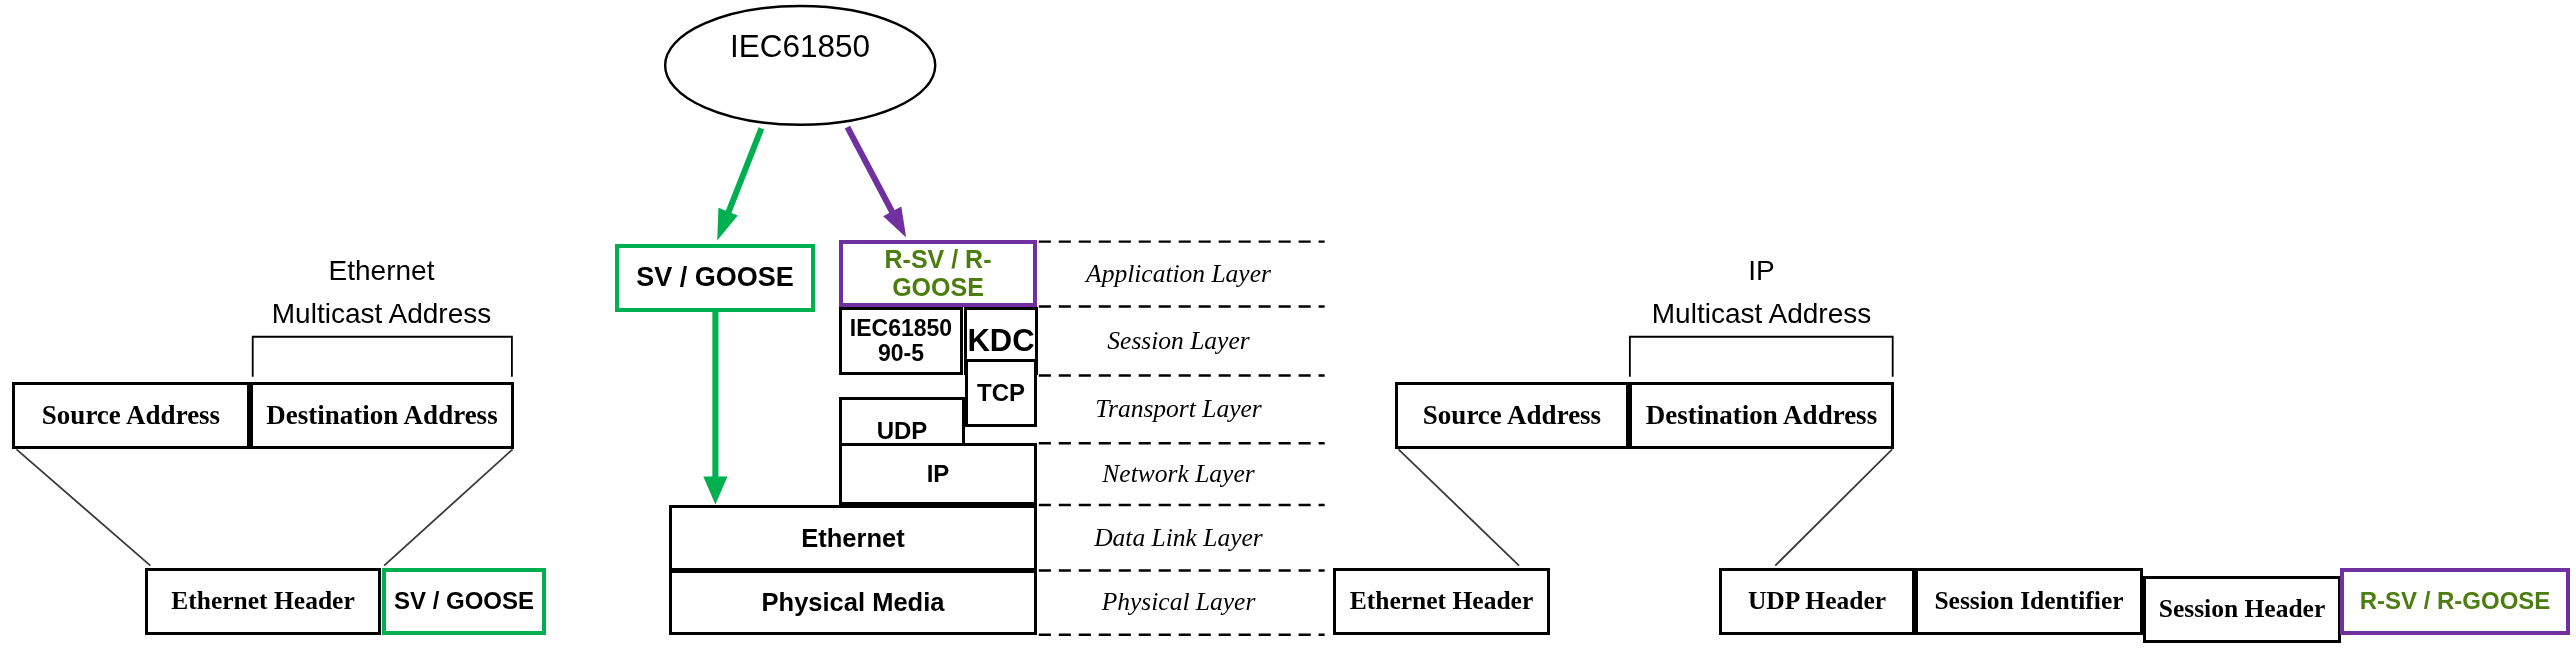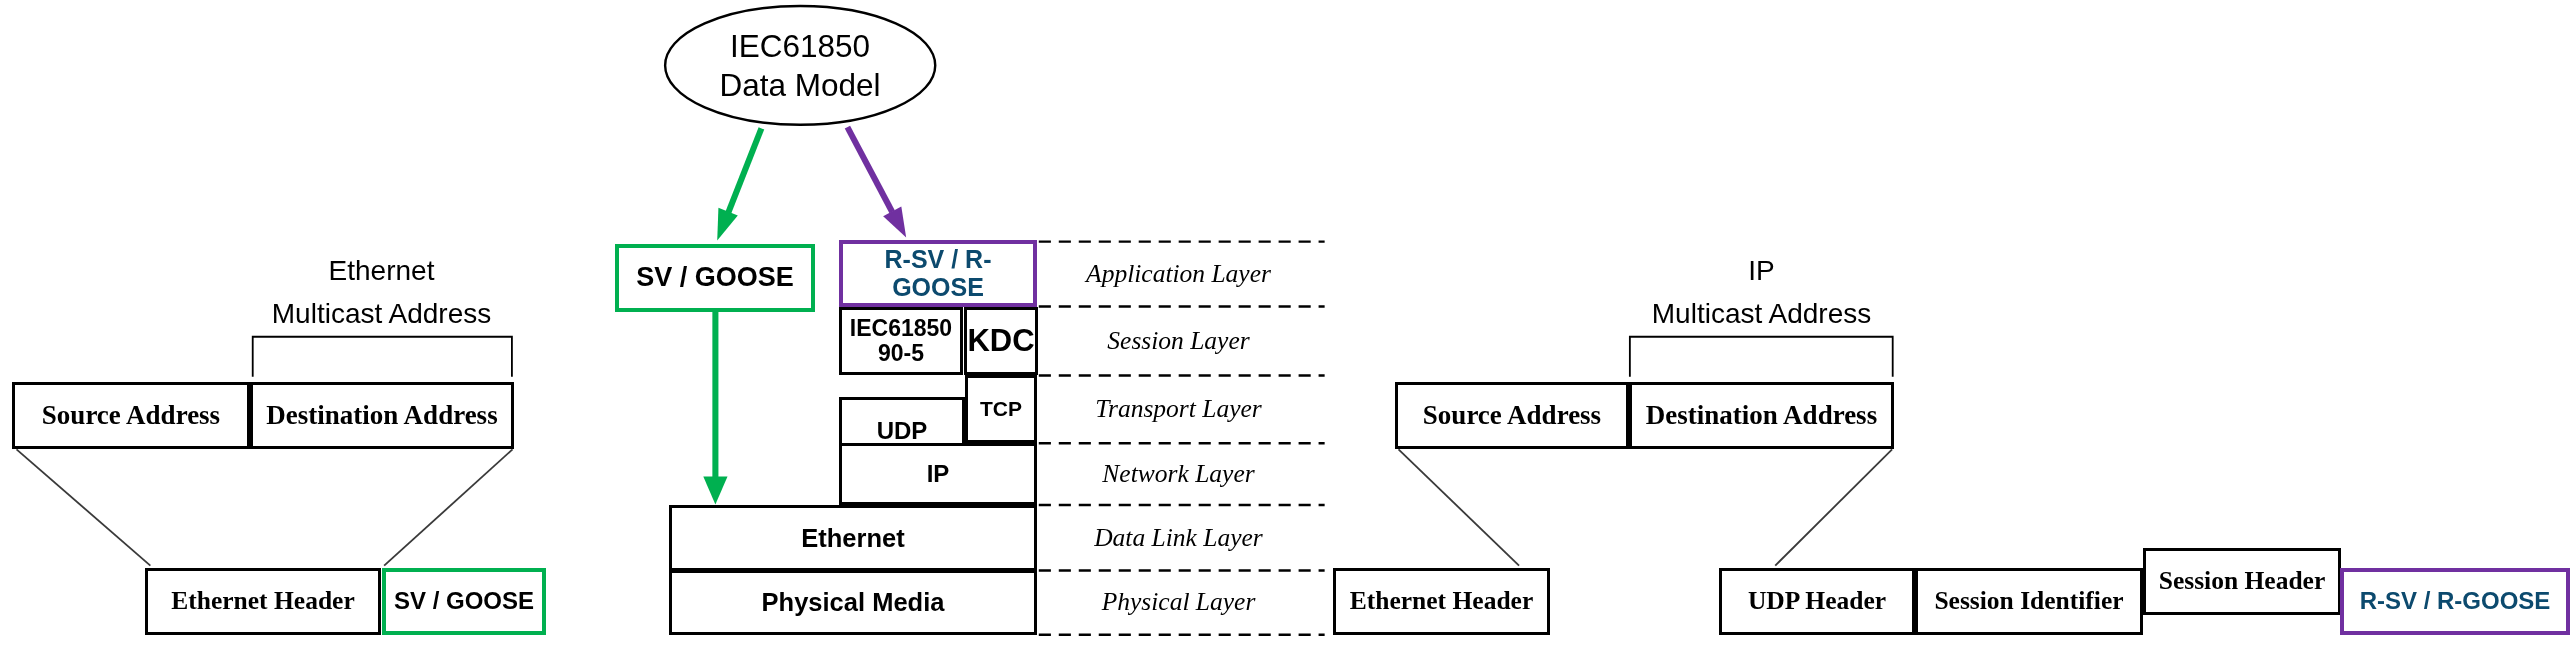--- a/index.html
+++ b/index.html
@@ -6,21 +6,21 @@
   #canvas{position:relative;width:2576px;height:648px;background:#ffffff;overflow:hidden;
           font-family:"Liberation Sans",sans-serif;color:#000;}
   #shapes{position:absolute;left:0;top:0;width:2576px;height:648px;}
 
   .box{position:absolute;box-sizing:border-box;background:#fff;border:3.6px solid #000;
        display:flex;align-items:center;justify-content:center;text-align:center;line-height:1.1;font-weight:bold;}
   .serif{font-family:"Liberation Serif",serif;font-size:27px;}
   .serif-sm{font-family:"Liberation Serif",serif;font-size:25.5px;}
   .stackfont{font-weight:bold;font-size:25.5px;font-family:"Liberation Sans",sans-serif;}
   .green-box{border:4.2px solid #00B050;color:#000000;}
-  .purple-box{border:4.2px solid #7030A0;color:#0c4a6e;}
+  .purple-box{border:4.2px solid #7030A0;color:#4d7c0f;}
 
   .titleline{position:absolute;width:267px;text-align:center;font-size:28px;
              font-family:"Liberation Sans",sans-serif;color:#000;}
   .layer-label{position:absolute;left:1045px;width:267px;height:36px;text-align:center;
                font-family:"Liberation Serif",serif;font-style:italic;font-size:25.5px;
                display:flex;align-items:center;justify-content:center;}
   .ellipse-text{position:absolute;left:665px;top:27px;width:270px;text-align:center;
                 font-size:31.5px;line-height:39px;font-family:"Liberation Sans",sans-serif;}
 </style>
 </head>
@@ -67,37 +67,36 @@
     </g>
 
     <g stroke="#3a3a3a" stroke-width="3">
       <line x1="2308" y1="742" x2="2507" y2="934"></line>
       <line x1="3123" y1="742" x2="2930" y2="934"></line>
     </g>
   </svg>
 
   <div class="ellipse-text">
     <div>IEC61850</div>
-    <div>Data Model</div>
   </div>
 
   <div class="box green-box stackfont" style="left:615px;top:244px;width:200px;height:68px;font-size:27px;">SV / GOOSE</div>
 
   <div class="box purple-box stackfont" style="left:839px;top:240px;width:198px;height:67px;font-size:25px;">R-SV / R-GOOSE</div>
 
   <div class="box stackfont" style="left:839px;top:307px;width:124px;height:68px;font-size:23px;">
     <div>
       <div>IEC61850</div>
       <div>90-5</div>
     </div>
   </div>
   <div class="box stackfont" style="left:964px;top:307px;width:74px;height:68px;font-size:31px;">KDC</div>
 
   <div class="box stackfont" style="left:839px;top:397px;width:126px;height:68px;font-size:24px;">UDP</div>
-  <div class="box stackfont" style="left:965px;top:375px;width:72px;height:68px;font-size:21px;">TCP</div>
+  <div class="box stackfont" style="left:965px;top:359px;width:72px;height:68px;font-size:24px;">TCP</div>
 
   <div class="box stackfont" style="left:839px;top:443px;width:198px;height:62px;font-size:24px;">IP</div>
 
   <div class="box stackfont" style="left:669px;top:505px;width:368px;height:66px;">Ethernet</div>
 
   <div class="box stackfont" style="left:669px;top:570px;width:368px;height:65px;">Physical Media</div>
 
   <div class="layer-label" style="top:256px;">Application Layer</div>
   <div class="layer-label" style="top:323px;">Session Layer</div>
   <div class="layer-label" style="top:391px;">Transport Layer</div>
@@ -116,17 +115,17 @@
 
   <div class="titleline" style="left:1628px;top:255px;">IP</div>
   <div class="titleline" style="left:1628px;top:298px;">Multicast Address</div>
 
   <div class="box serif" style="left:1395px;top:382px;width:234px;height:67px;">Source Address</div>
   <div class="box serif" style="left:1629px;top:382px;width:265px;height:67px;">Destination Address</div>
 
   <div class="box serif-sm" style="left:1333px;top:568px;width:217px;height:67px;">Ethernet Header</div>
   <div class="box serif-sm" style="left:1719px;top:568px;width:196px;height:67px;">UDP Header</div>
   <div class="box serif-sm" style="left:1915px;top:568px;width:228px;height:67px;">Session Identifier</div>
-  <div class="box serif-sm" style="left:2143px;top:548px;width:198px;height:67px;">Session Header</div>
+  <div class="box serif-sm" style="left:2143px;top:576px;width:198px;height:67px;">Session Header</div>
   <div class="box purple-box stackfont" style="left:2340px;top:568px;width:230px;height:67px;font-size:24px;">R-SV / R-GOOSE</div>
 
 </div>
 
 
 </body></html>

